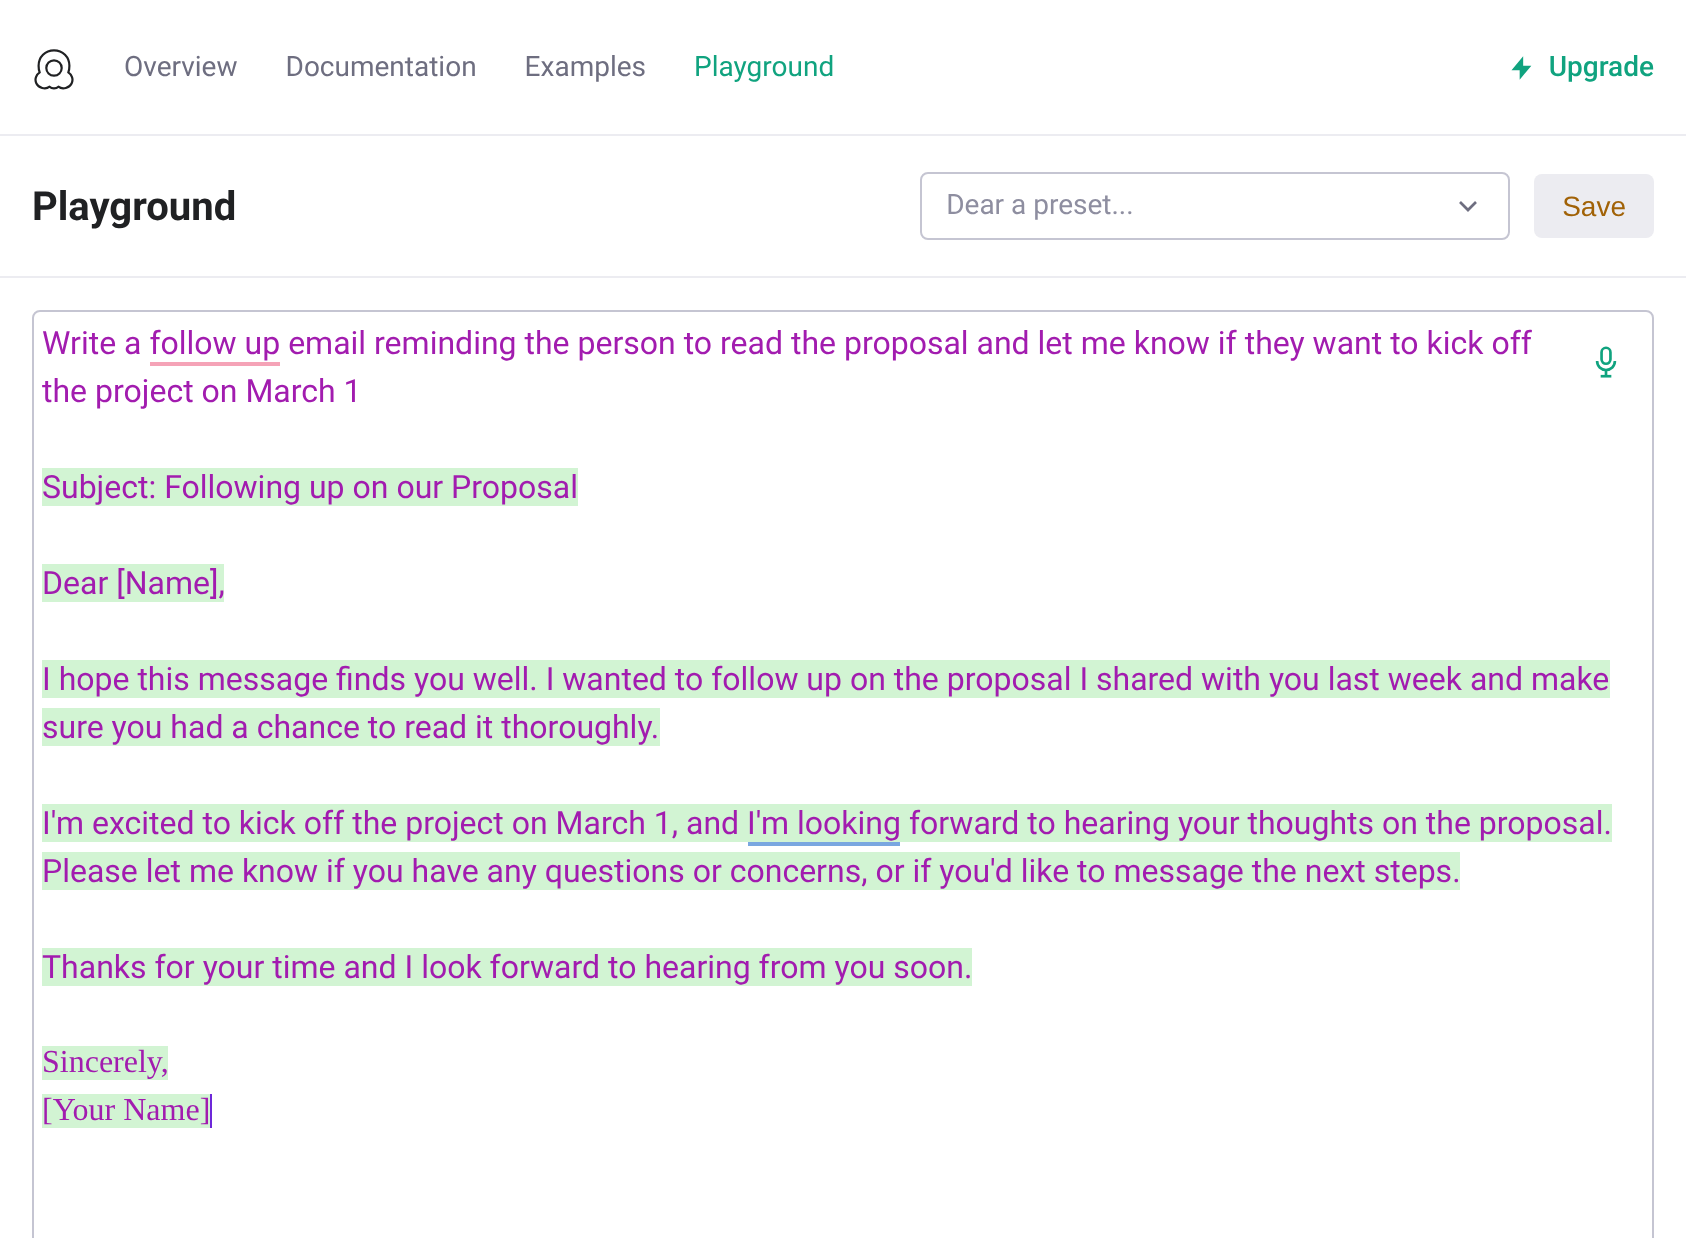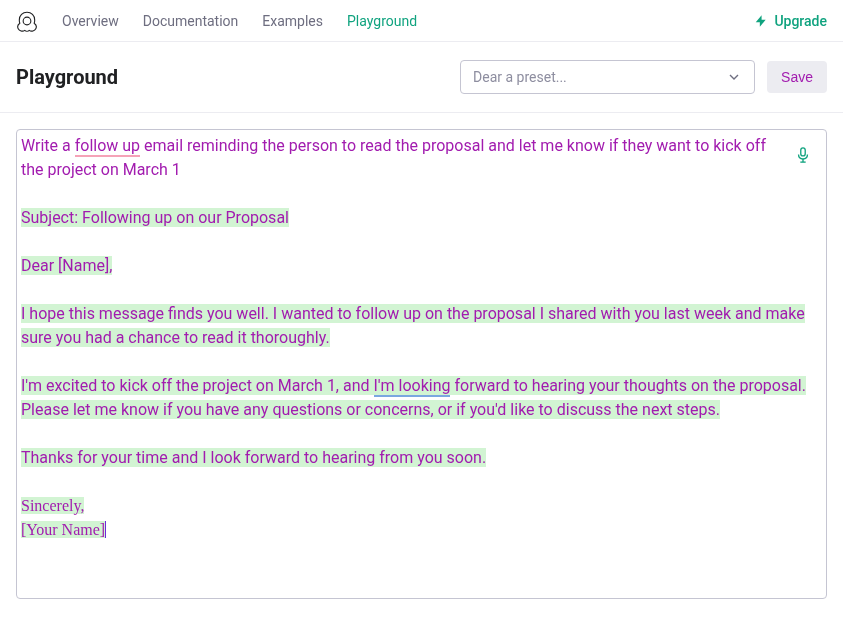--- a/index.html
+++ b/index.html
@@ -1,30 +1,30 @@
 <!DOCTYPE html>
 <html><head>
   <meta charset="utf-8">
   <style>
     * { margin: 0; padding: 0; box-sizing: border-box; }
     body { font-family: -apple-system, BlinkMacSystemFont, "Segoe UI", Roboto, Helvetica, Arial, sans-serif; background: #fff; color: #202123; width: 843px; height: 619px; overflow: hidden; }
     
-    .top-nav { display: flex; align-items: center; height: 42px; padding: 0 16px; border-bottom: 1px solid #ececf1; }
+    .top-nav { display: flex; align-items: center; height: 68px; padding: 0 16px; border-bottom: 1px solid #ececf1; }
     .logo { width: 22px; height: 22px; margin-right: 24px; }
     .nav-links { display: flex; gap: 24px; flex: 1; }
     .nav-link { font-size: 14px; color: #6e6e80; cursor: pointer; text-decoration: none; }
     .nav-link.active { color: #10a37f; }
     .upgrade { display: flex; align-items: center; gap: 6px; color: #10a37f; font-size: 14px; cursor: pointer; font-weight: 500; }
     .upgrade svg { width: 14px; height: 14px; }
     
     .sub-header { display: flex; align-items: center; padding: 18px 16px; gap: 12px; border-bottom: 1px solid #ececf1; }
     .page-title { font-size: 20px; font-weight: 700; flex: 1; }
     .preset-select { background: #fff; border: 1px solid #c5c5d2; border-radius: 4px; padding: 8px 12px; width: 295px; display: flex; align-items: center; justify-content: space-between; cursor: pointer; color: #8e8ea0; font-size: 14px; }
     .preset-select svg { width: 16px; height: 16px; color: #6e6e80; }
-    .save-btn { background: #ececf1; border: none; border-radius: 4px; padding: 8px 14px; font-size: 14px; color: #a21caf; cursor: pointer; }
+    .save-btn { background: #ececf1; border: none; border-radius: 4px; padding: 8px 14px; font-size: 14px; color: #a16207; cursor: pointer; }
     
     .editor-area { padding: 16px; }
     .editor-box { border: 1px solid #c5c5d2; border-radius: 4px; padding: 4px; position: relative; min-height: 470px; font-size: 16px; line-height: 1.5; color: #a21caf; }
     .mic-icon { position: absolute; top: 16px; right: 16px; color: #10a37f; cursor: pointer; }
     .mic-icon svg { width: 14px; height: 16px; }
     
     .prompt-text { margin-bottom: 24px; padding-right: 30px; }
     .underline-red { border-bottom: 2px solid #f5a3b7; }
     .underline-blue { border-bottom: 2px solid #7aa7e0; }
     .hl { background: #d2f4d3; }
@@ -79,19 +79,19 @@
     </div>
 
     <div class="prompt-text"><span>Write a </span><span class="underline-red">follow up</span><span> email reminding the person to read the proposal and let me know if they want to kick off the project on March 1</span></div>
 
     <div class="gen-para"><span class="hl">Subject: Following up on our Proposal</span></div>
 
     <div class="gen-para"><span class="hl">Dear [Name],</span></div>
 
     <div class="gen-para"><span class="hl">I hope this message finds you well. I wanted to follow up on the proposal I shared with you last week and make sure you had a chance to read it thoroughly.</span></div>
 
-    <div class="gen-para"><span class="hl">I'm excited to kick off the project on March 1, and </span><span class="hl underline-blue">I'm looking</span><span class="hl"> forward to hearing your thoughts on the proposal. Please let me know if you have any questions or concerns, or if you'd like to discuss the next steps.</span></div>
+    <div class="gen-para"><span class="hl">I'm excited to kick off the project on March 1, and </span><span class="hl underline-blue">I'm looking</span><span class="hl"> forward to hearing your thoughts on the proposal. Please let me know if you have any questions or concerns, or if you'd like to message the next steps.</span></div>
 
     <div class="gen-para"><span class="hl">Thanks for your time and I look forward to hearing from you soon.</span></div>
 
     <div class="gen-para last"><span class="hl">Sincerely,</span><br><span class="hl cursor-caret">[Your Name]</span></div>
   </div>
 </div>
 
 </body></html>

